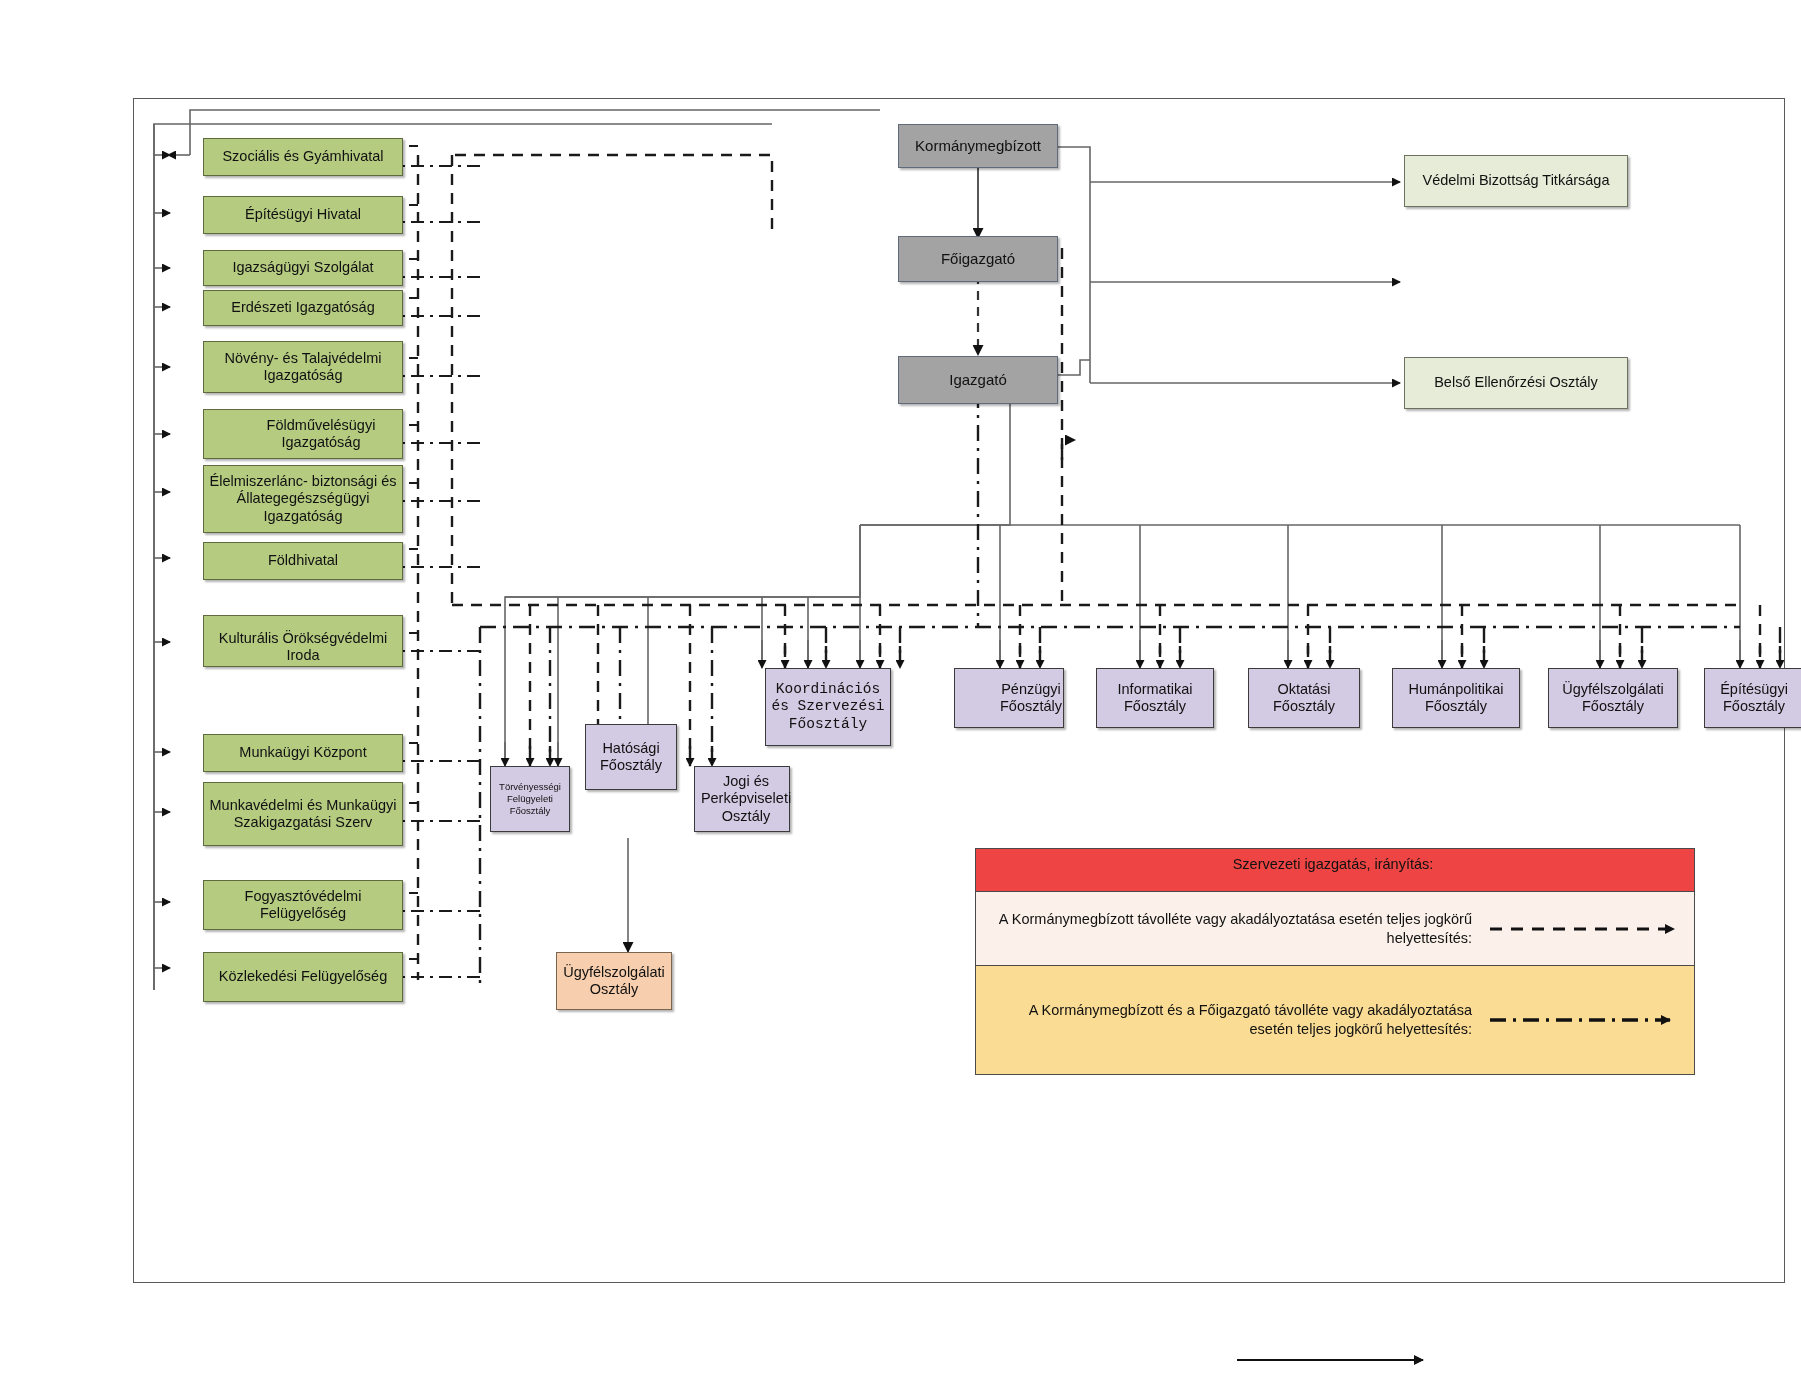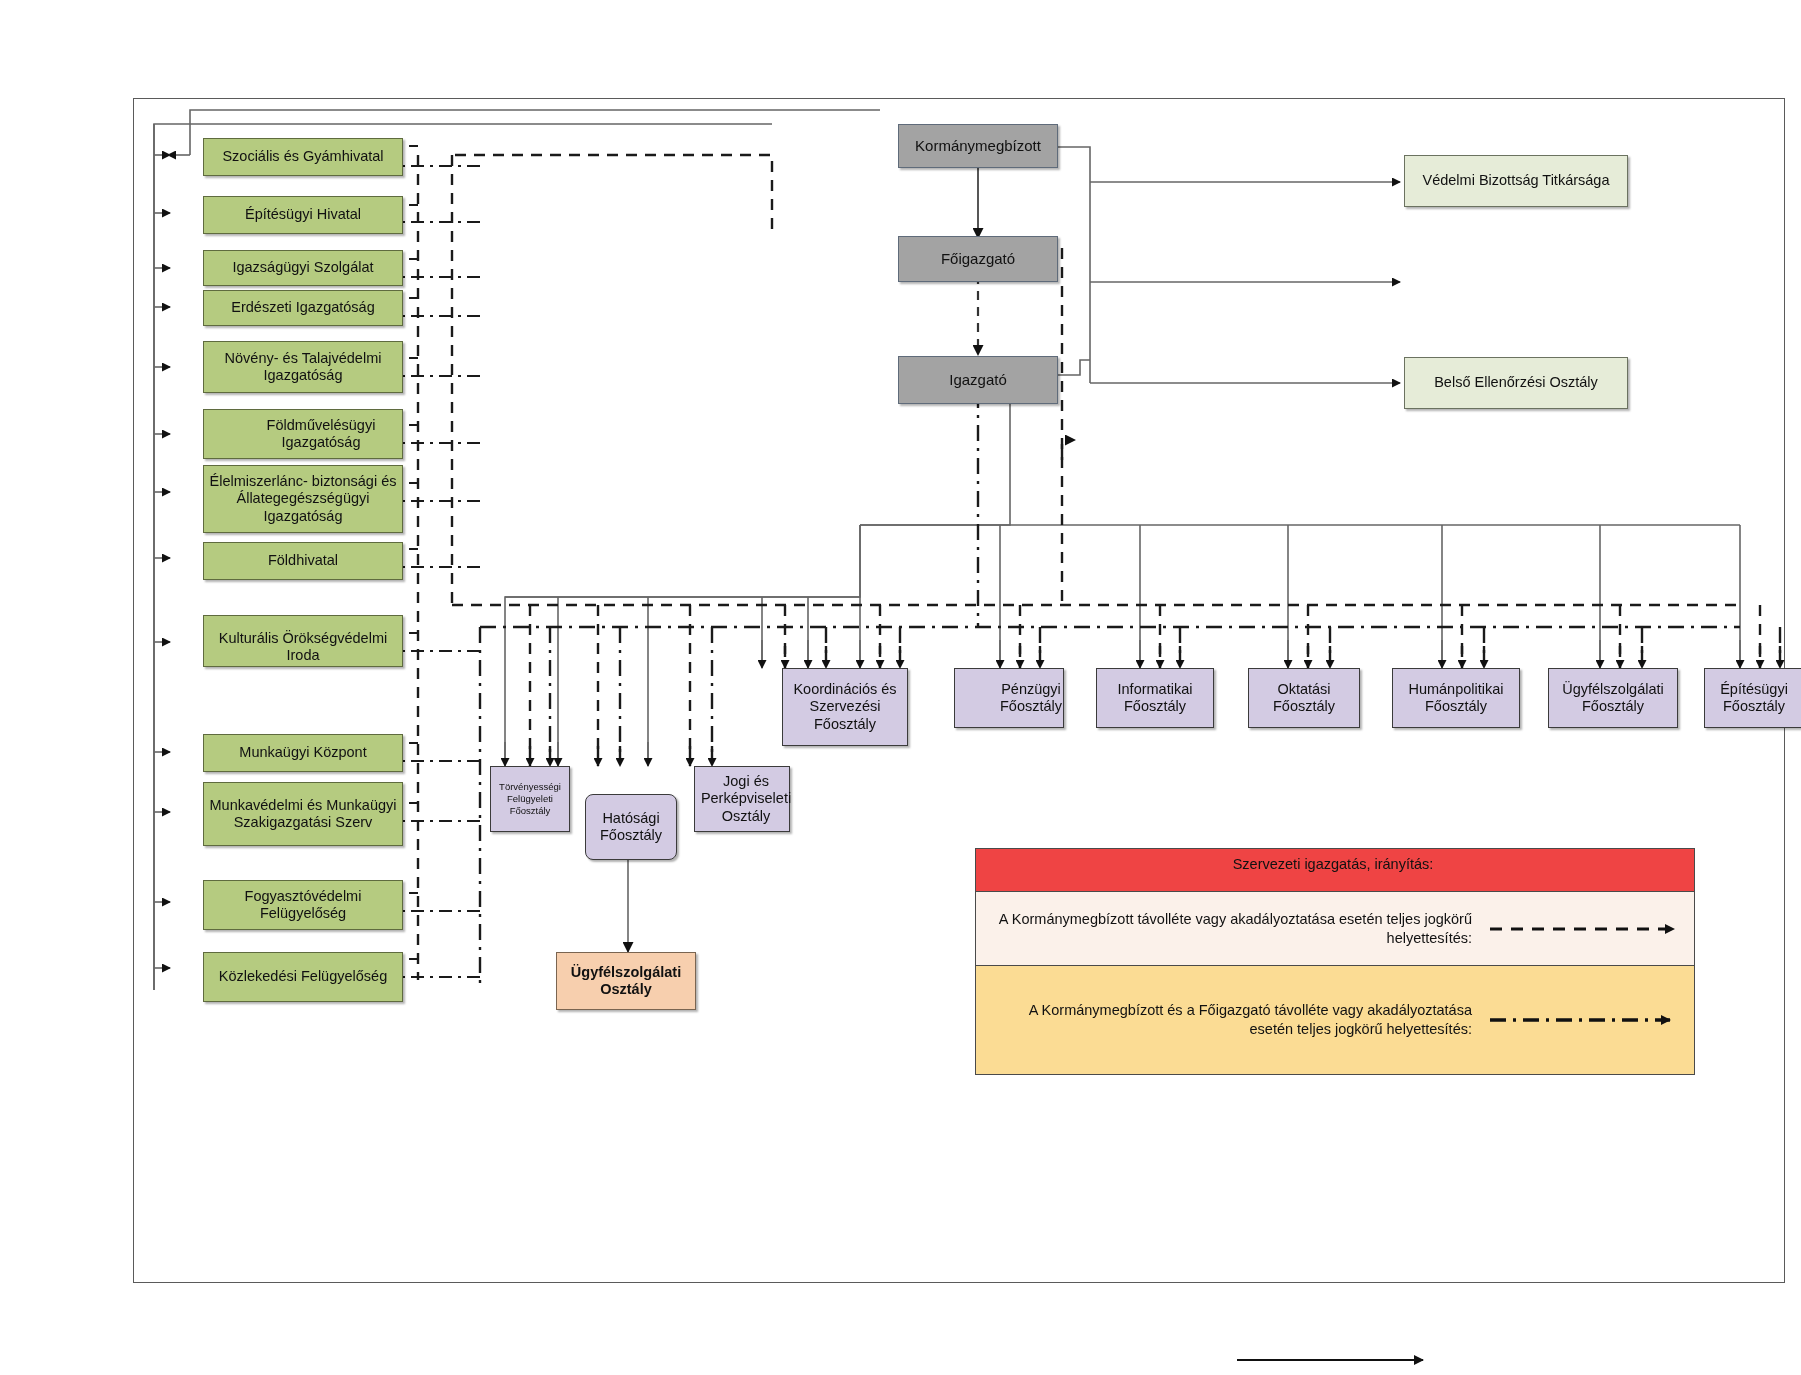--- a/index.html
+++ b/index.html
@@ -290,28 +290,28 @@
   <div class="node green" style="left:203px;top:880px;width:200px;height:50px;">
     <span>Fogyasztóvédelmi Felügyelőség</span>
   </div>
   <div class="node green" style="left:203px;top:952px;width:200px;height:50px;">
     <span>Közlekedési Felügyelőség</span>
   </div>
 
   <div class="node purple tiny" style="left:490px;top:766px;width:80px;height:66px;">
     <span>Törvényességi Felügyeleti Főosztály</span>
   </div>
-  <div class="node purple" style="left:585px;top:794px;width:92px;height:66px;border-radius:8px;">
+  <div class="node purple" style="left:585px;top:724px;width:92px;height:66px;">
     <span>Hatósági Főosztály</span>
   </div>
   <div class="node purple" style="left:694px;top:766px;width:96px;height:66px;padding-left:12px;">
     <span>Jogi és Perképviseleti Osztály</span>
   </div>
 
-  <div class="node purple" style="left:782px;top:668px;width:126px;height:78px;">
+  <div class="node purple" style="left:765px;top:668px;width:126px;height:78px;font-family:Liberation Mono, monospace;">
     <span>Koordinációs és Szervezési Főosztály</span>
   </div>
   <div class="node purple" style="left:954px;top:668px;width:110px;height:60px;padding-left:48px;">
     <span>Pénzügyi Főosztály</span>
   </div>
   <div class="node purple" style="left:1096px;top:668px;width:118px;height:60px;">
     <span>Informatikai Főosztály</span>
   </div>
   <div class="node purple" style="left:1248px;top:668px;width:112px;height:60px;">
     <span>Oktatási Főosztály</span>
@@ -319,21 +319,21 @@
   <div class="node purple" style="left:1392px;top:668px;width:128px;height:60px;">
     <span>Humánpolitikai Főosztály</span>
   </div>
   <div class="node purple" style="left:1548px;top:668px;width:130px;height:60px;">
     <span>Ügyfélszolgálati Főosztály</span>
   </div>
   <div class="node purple" style="left:1704px;top:668px;width:100px;height:60px;">
     <span>Építésügyi Főosztály</span>
   </div>
 
-  <div class="node orange" style="left:556px;top:952px;width:140px;height:58px;font-weight:bold;">
+  <div class="node orange" style="left:556px;top:952px;width:116px;height:58px;">
     <span>Ügyfélszolgálati Osztály</span>
   </div>
 
   <div id="legend">
     <div class="lg-row r1">
       <div class="lg-txt">Szervezeti igazgatás, irányítás:</div>
       <div class="lg-sym">
         <svg width="200" height="18" viewBox="0 0 200 18">
           <defs>
               <marker id="lah" markerWidth="10" markerHeight="10" refX="9" refY="5" orient="auto" markerUnits="userSpaceOnUse">

